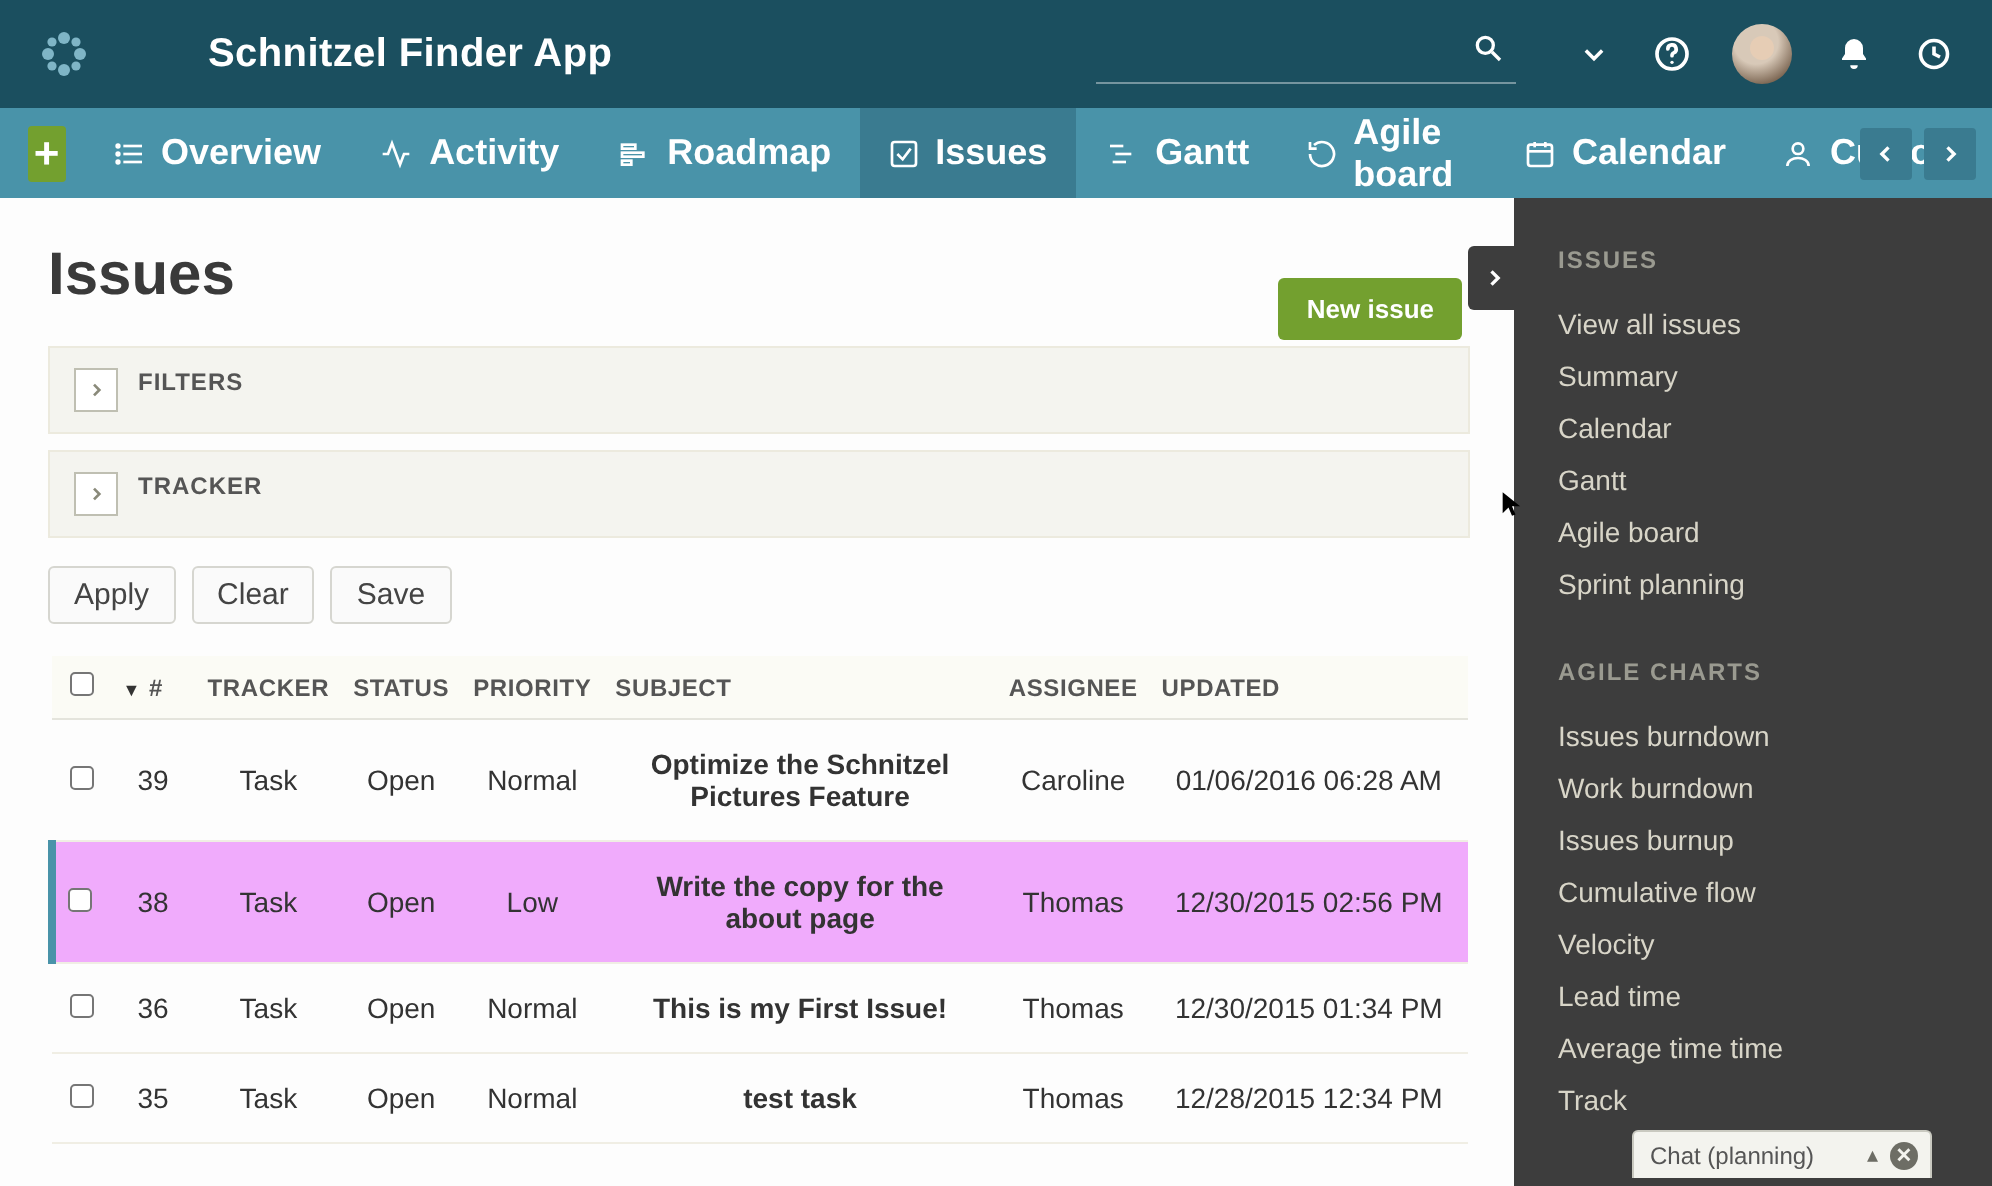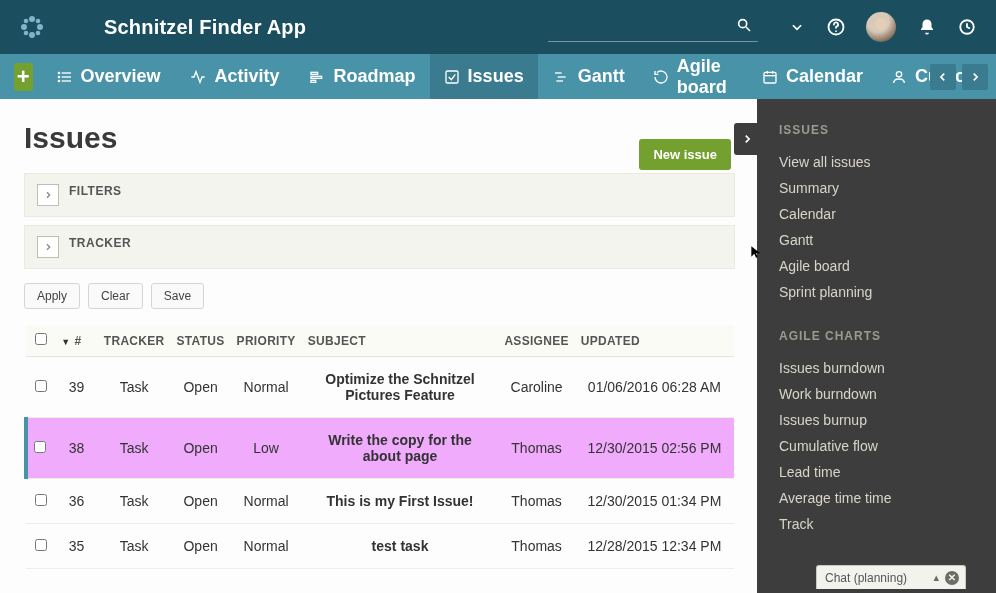--- a/index.html
+++ b/index.html
@@ -203,21 +203,21 @@
 
   .toolbar {
     display: flex;
     gap: 8px;
     margin: 14px 0 16px 0;
   }
   .toolbar button {
     background: #fafafa;
     border: 1px solid #d6d6d0;
     padding: 5px 12px;
-    font-size: 12px;
+    font-size: 15px;
     color: #444;
     border-radius: 3px;
     cursor: pointer;
   }
 
   .issues-table {
     width: 710px;
     border-collapse: collapse;
     font-size: 14px;
   }
@@ -565,20 +565,21 @@
       <li>Agile board</li>
       <li>Sprint planning</li>
     </ul>
 
     <div class="side-head">AGILE CHARTS</div>
     <ul class="side-list">
       <li>Issues burndown</li>
       <li>Work burndown</li>
       <li>Issues burnup</li>
       <li>Cumulative flow</li>
+      <li>Velocity</li>
       <li>Lead time</li>
       <li>Average time time</li>
       <li>Track</li>
     </ul>
   </div>
 </div>
 
 <div class="chat-widget">
   <span>Chat (planning)</span>
   <div class="chat-ctrls">

